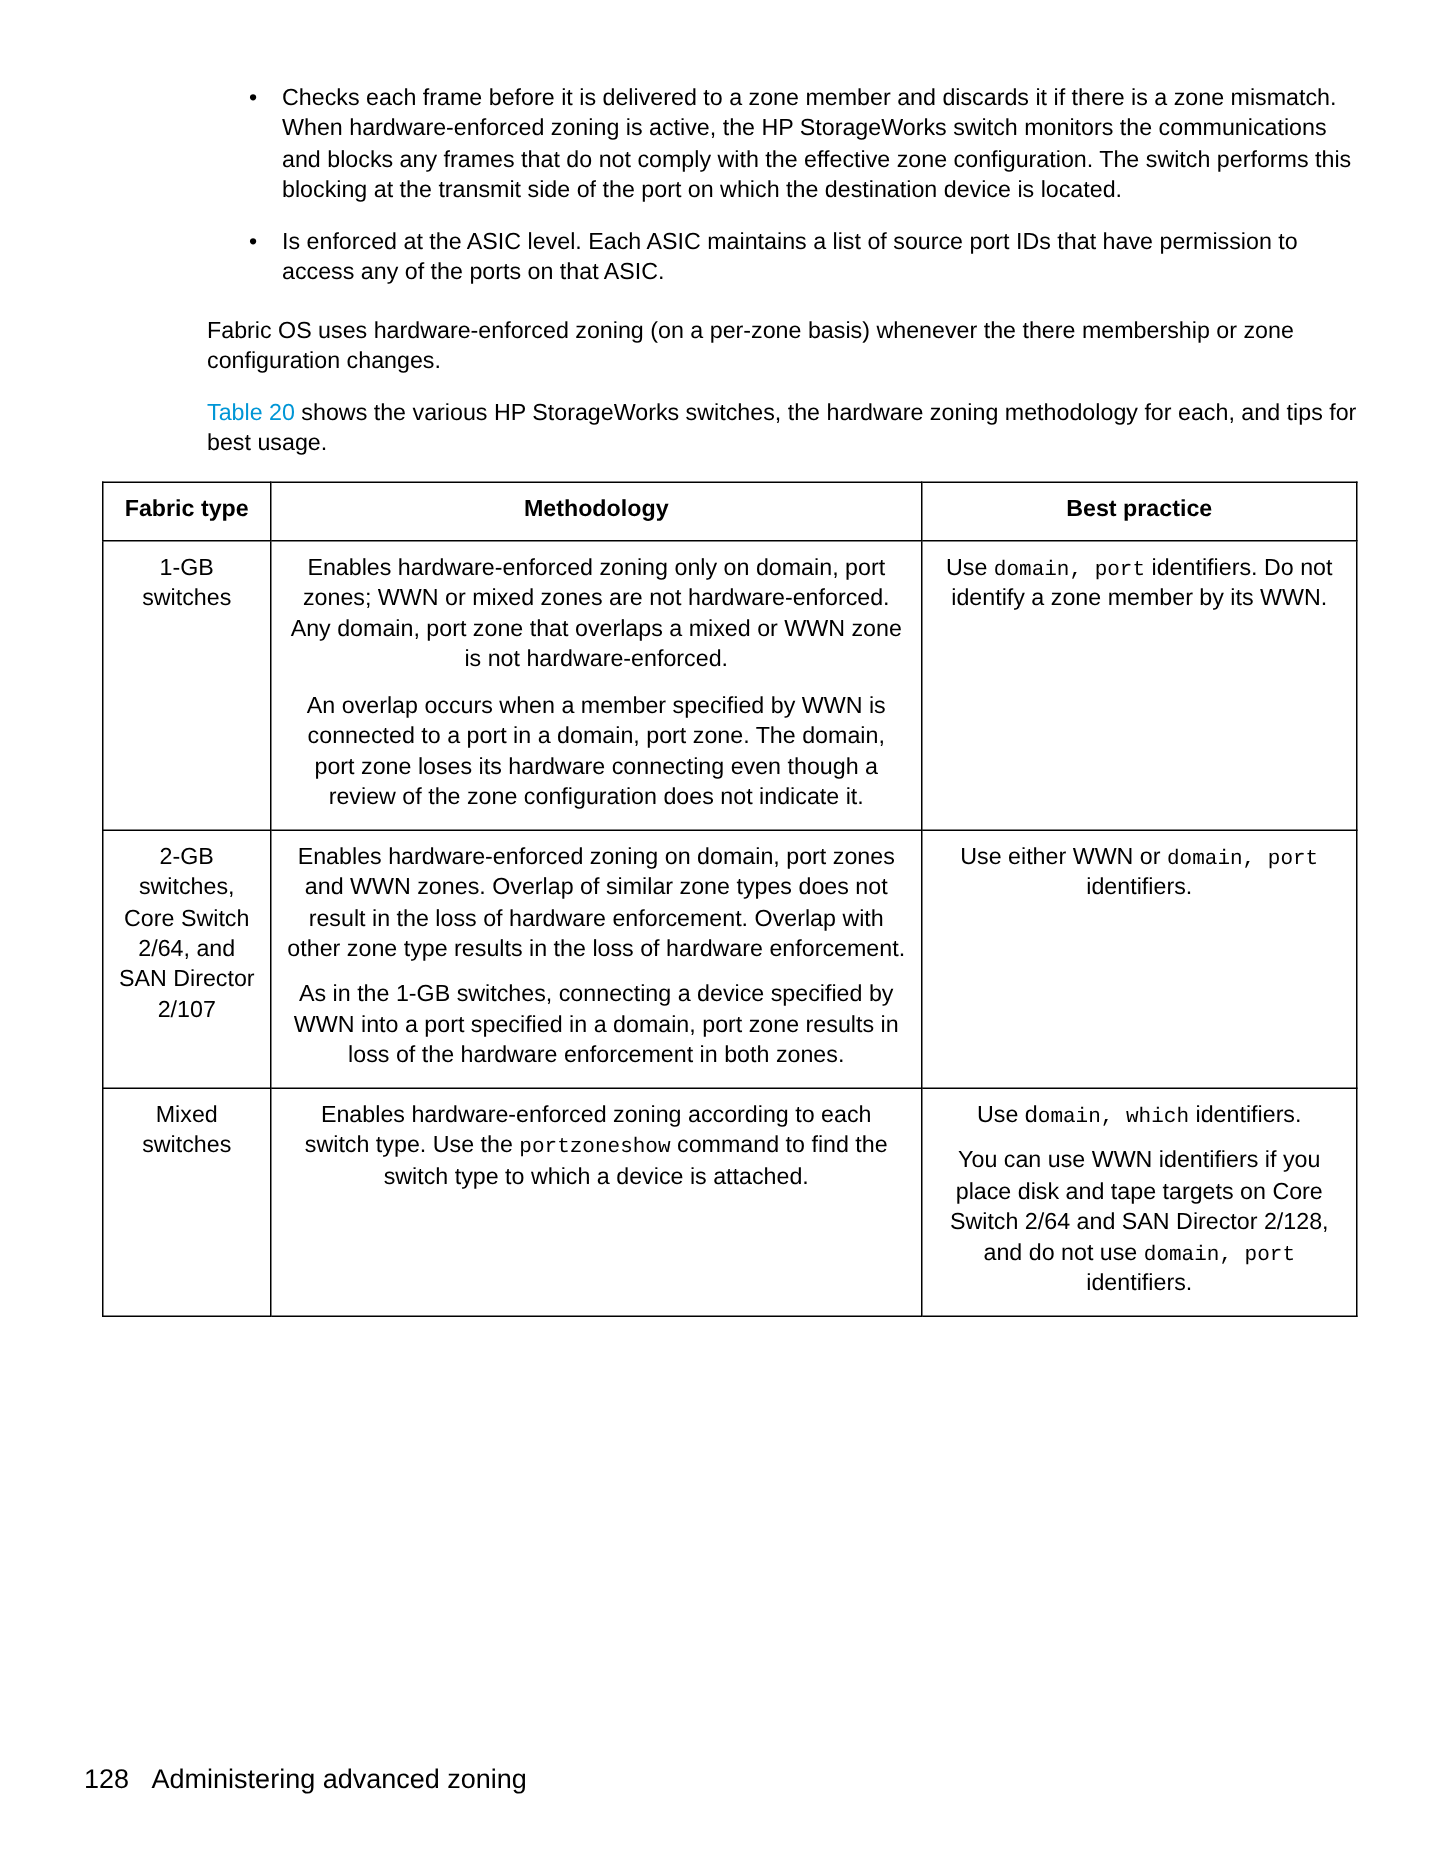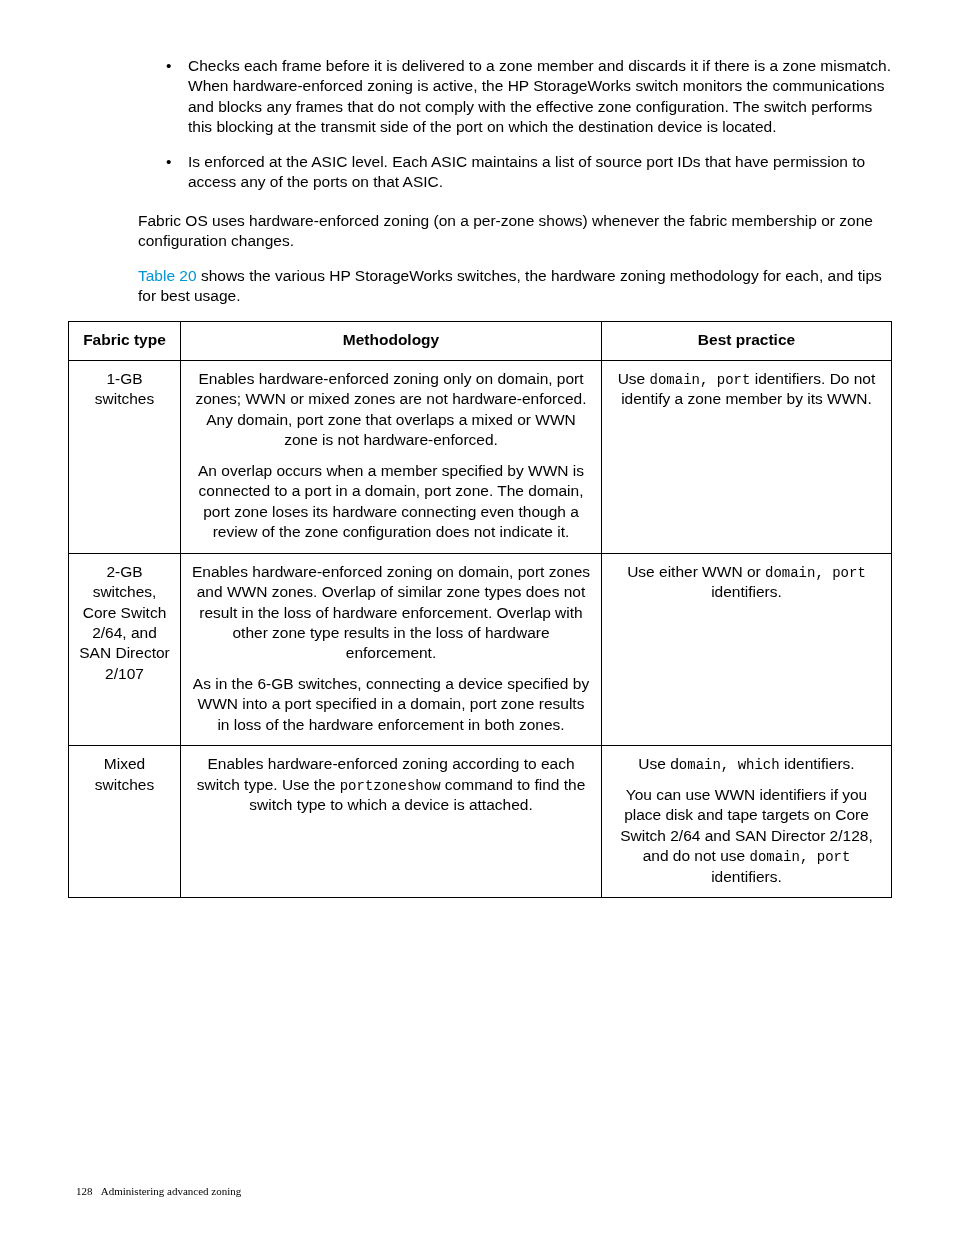--- a/index.html
+++ b/index.html
@@ -9,21 +9,21 @@
     background: #ffffff;
     font-family: "Futura", "Century Gothic", "Trebuchet MS", Arial, sans-serif;
     font-weight: 300;
     color: #000;
   }
   .page {
     width: 954px;
     height: 1235px;
     position: relative;
     box-sizing: border-box;
-    padding: 56px 62px 0 68px;
+    padding: 56px 49px 0 68px;
     font-size: 15.5px;
     line-height: 1.32;
   }
   ul.bullets {
     list-style: none;
     margin: 0 0 18px 0;
     padding: 0 0 0 98px;
   }
   ul.bullets > li {
     position: relative;
@@ -75,40 +75,39 @@
   }
   table.data td p:last-child {
     margin-bottom: 0;
   }
   .mono {
     font-family: "Courier New", Courier, monospace;
     font-size: 14px;
   }
   .footer {
     position: absolute;
-    left: 76px;
+    left: 56px;
     bottom: 36px;
-    font-size: 11px;
-    font-family: Liberation Serif, serif;
+    font-size: 18px;
   }
   .col-fabric { width: 112px; }
   .col-method { width: auto; }
   .col-best   { width: 290px; }
 </style>
 </head>
 <body>
 
 <div class="page">
 
   <ul class="bullets">
     <li>Checks each frame before it is delivered to a zone member and discards it if there is a zone mismatch. When hardware-enforced zoning is active, the HP StorageWorks switch monitors the communications and blocks any frames that do not comply with the effective zone configuration. The switch performs this blocking at the transmit side of the port on which the destination device is located.</li>
     <li>Is enforced at the ASIC level. Each ASIC maintains a list of source port IDs that have permission to access any of the ports on that ASIC.</li>
   </ul>
 
-  <p class="body">Fabric OS uses hardware-enforced zoning (on a per-zone shows) whenever the fabric membership or zone configuration changes.</p>
+  <p class="body">Fabric OS uses hardware-enforced zoning (on a per-zone basis) whenever the there membership or zone configuration changes.</p>
 
   <p class="body">
     <span class="link">Table 20</span><span> shows the various HP StorageWorks switches, the hardware zoning methodology for each, and tips for best usage.</span>
   </p>
 
 
   <table class="data">
     <colgroup>
       <col class="col-fabric">
       <col class="col-method">
@@ -133,21 +132,21 @@
           <p>
             <span>Use </span><span class="mono">domain, port</span><span> identifiers. Do not identify a zone member by its WWN.</span>
           </p>
         </td>
       </tr>
 
       <tr>
         <td>2-GB switches, Core Switch 2/64, and SAN Director 2/107</td>
         <td>
           <p>Enables hardware-enforced zoning on domain, port zones and WWN zones. Overlap of similar zone types does not result in the loss of hardware enforcement. Overlap with other zone type results in the loss of hardware enforcement.</p>
-          <p>As in the 6-GB switches, connecting a device specified by WWN into a port specified in a domain, port zone results in loss of the hardware enforcement in both zones.</p>
+          <p>As in the 1-GB switches, connecting a device specified by WWN into a port specified in a domain, port zone results in loss of the hardware enforcement in both zones.</p>
         </td>
         <td>
           <p>
             <span>Use either WWN or </span><span class="mono">domain, port</span><span> identifiers.</span>
           </p>
         </td>
       </tr>
 
       <tr>
         <td>Mixed switches</td>

